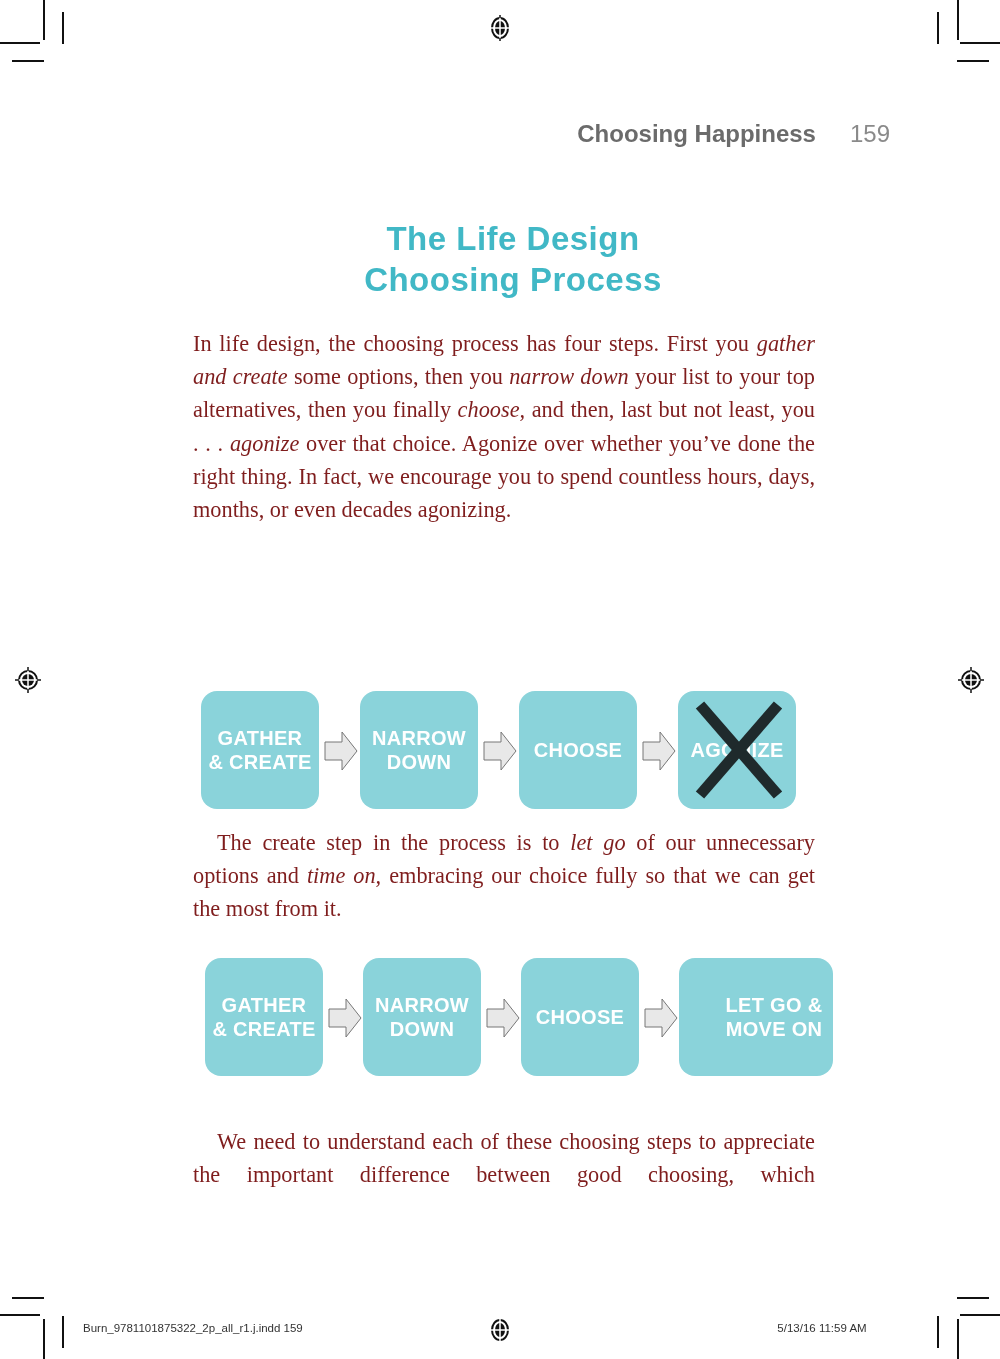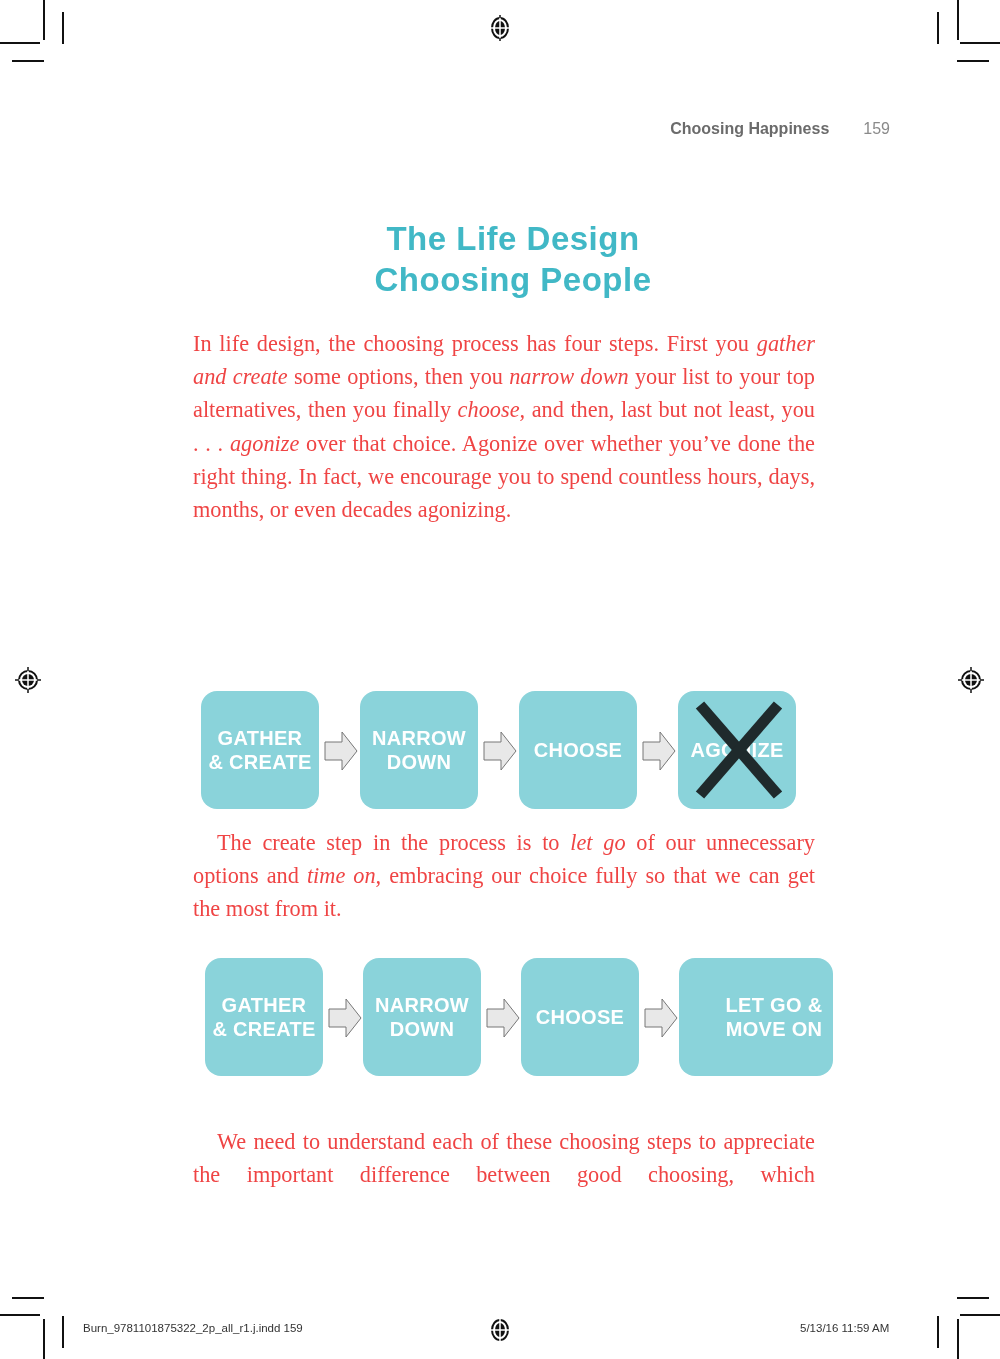--- a/index.html
+++ b/index.html
@@ -4,32 +4,32 @@
 <style>
   html, body { margin: 0; padding: 0; }
   body {
     width: 1000px; height: 1359px; position: relative; background: #ffffff;
     overflow: hidden; font-family: "Liberation Serif", serif; color: #2a2a2a;
   }
   .crop { position: absolute; background: #111; }
   .reg { position: absolute; width: 26px; height: 26px; }
   .running-head {
     position: absolute; top: 120px; left: 560px; width: 330px; text-align: right;
-    font-family: "Liberation Sans", sans-serif; font-size: 16px; color: #6b6b6b;
+    font-family: "Liberation Sans", sans-serif; font-size: 24px; color: #6b6b6b;
   }
   .running-head .section { font-weight: bold; }
   .running-head .pageno { margin-left: 34px; color: #8a8a8a; font-weight: normal; }
   .title {
     position: absolute; top: 218px; left: 200px; width: 626px; text-align: center;
     font-family: "Liberation Sans", sans-serif; font-weight: bold; font-size: 33px;
     line-height: 41px; color: #41b8c6; letter-spacing: 0.5px;
   }
   .body-text {
     position: absolute; left: 193px; width: 622px; font-size: 22.3px; line-height: 33.2px;
-    text-align: justify; color: #ef4444;
+    text-align: justify; color: #7f1d1d;
   }
   .body-text p { margin: 0; }
   .body-text .indent { text-indent: 24px; }
   .body-text em { font-style: italic; }
   .flow { position: absolute; left: 0; width: 1000px; height: 120px; }
   .step {
     position: absolute; width: 118px; height: 118px; border-radius: 16px;
     background: #8ad3da; color: #ffffff; display: flex; align-items: center; justify-content: center;
     text-align: center; font-family: "Liberation Sans", sans-serif; font-weight: bold;
     font-size: 20px; line-height: 24px; letter-spacing: 0.3px;
@@ -95,21 +95,21 @@
   <line x1="13" y1="0" x2="13" y2="26" stroke="#fff" stroke-width="1.5"></line>
   <line x1="3" y1="13" x2="23" y2="13" stroke="#fff" stroke-width="1.5"></line>
 </svg>
 
 <div class="running-head">
   <span class="section">Choosing Happiness</span><span class="pageno">159</span>
 </div>
 
 <div class="title">
   <div>The Life Design</div>
-  <div>Choosing People</div>
+  <div>Choosing Process</div>
 </div>
 
 <div class="body-text" style="top:327px;">
   <p><span>In life design, the choosing process has four steps. First you </span><em>gather and create</em><span> some options, then you </span><em>narrow down</em><span> your list to your top alternatives, then you finally </span><em>choose,</em><span> and then, last but not least, you . . . </span><em>agonize</em><span> over that choice. Agonize over whether you’ve done the right thing. In fact, we encourage you to spend countless hours, days, months, or even decades agonizing.</span></p>
 </div>
 
 <div class="flow" style="top:691px;">
   <div class="step" style="left:201px;">
     <div>
         <div>GATHER</div>
@@ -178,13 +178,13 @@
         <div>MOVE ON</div>
       </div>
   </div>
 </div>
 
 <div class="body-text" style="top:1125px;">
   <p class="indent" style="text-align-last: justify;">We need to understand each of these choosing steps to appreciate the important difference between good choosing, which</p>
 </div>
 
 <div class="footer" style="left:83px;">Burn_9781101875322_2p_all_r1.j.indd   159</div>
-<div class="footer" style="left:800px;width:132px;text-align:left;">5/13/16   11:59 AM</div>
+<div class="footer" style="left:756px;width:132px;text-align:center;">5/13/16   11:59 AM</div>
 
 </body></html>

